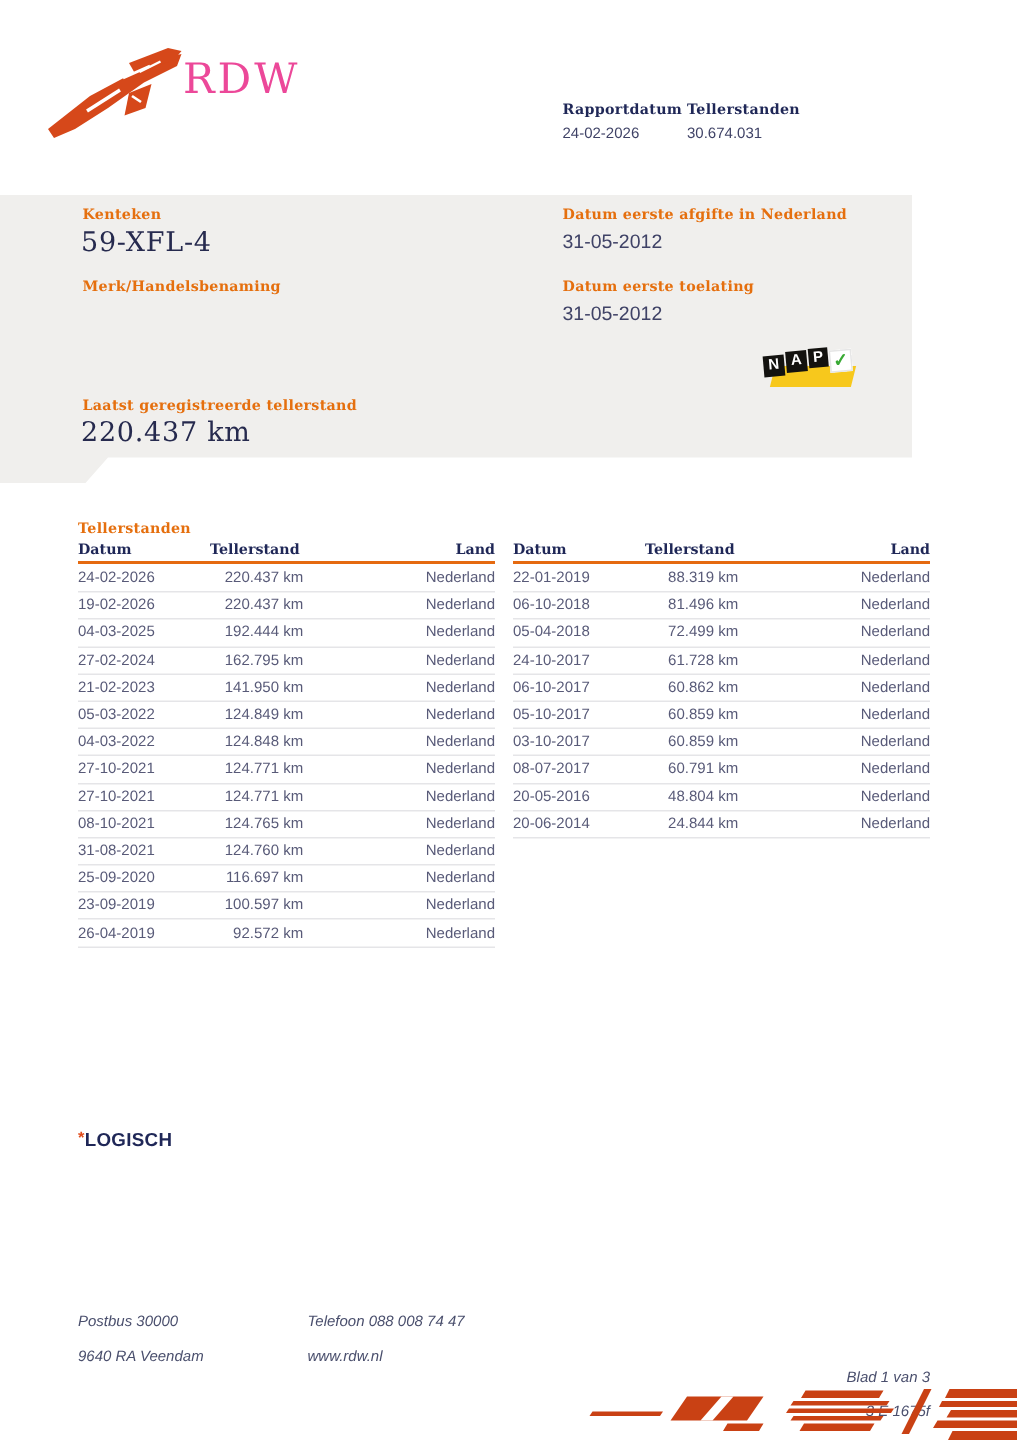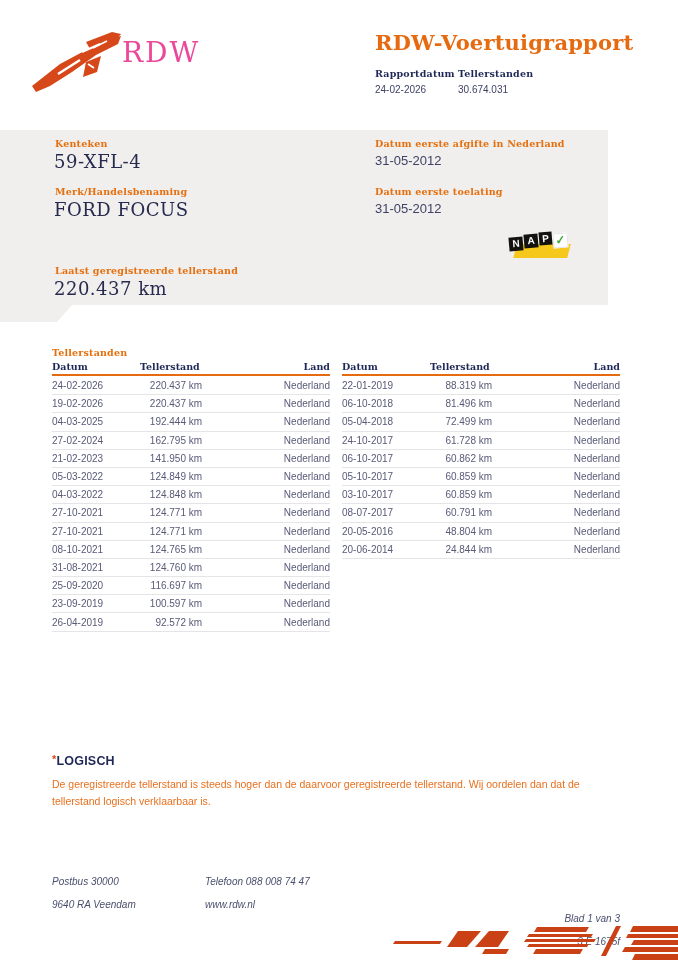--- a/index.html
+++ b/index.html
@@ -117,34 +117,32 @@
     <polygon fill="#d6481a" points="2,64 30,42 58,27 82,16 91,14 88,22 66,33 42,50 20,64 6,70"></polygon>
     <polygon fill="#d6481a" points="56,20 82,10 91,12 86,18 60,27"></polygon>
     <polygon fill="#d6481a" points="56,40 71,34 67,50 53,55"></polygon>
     <line x1="28" y1="52" x2="50" y2="38" stroke="#ffffff" stroke-width="2.4"></line>
     <line x1="52" y1="30" x2="70" y2="22" stroke="#ffffff" stroke-width="2"></line>
     <line x1="63" y1="26" x2="77" y2="19" stroke="#ffffff" stroke-width="1.6"></line>
     <line x1="58" y1="42" x2="64" y2="46" stroke="#ffffff" stroke-width="1.8"></line>
   </svg>
   <div class="wordmark">RDW</div>
 
-  <div class="doc-title">RDW-Voertuigrapport</div>
 
   <div class="abs hdr-label" style="left:375px; top:68px;">Rapportdatum</div>
   <div class="abs hdr-label" style="left:458px; top:68px;">Tellerstanden</div>
   <div class="abs hdr-value" style="left:375px; top:84px;">24-02-2026</div>
   <div class="abs hdr-value" style="left:458px; top:84px;">30.674.031</div>
 
   <div class="panel"></div>
 
   <div class="abs o-label" style="left:55px; top:138px;">Kenteken</div>
   <div class="abs big-value" style="left:54px; top:151px;">59-XFL-4</div>
 
   <div class="abs o-label" style="left:55px; top:186px;">Merk/Handelsbenaming</div>
-  <div class="abs big-value" style="left:54px; top:199px;">FORD FOCUS</div>
 
   <div class="abs o-label" style="left:375px; top:138px;">Datum eerste afgifte in Nederland</div>
   <div class="abs sm-value" style="left:375px; top:153px;">31-05-2012</div>
 
   <div class="abs o-label" style="left:375px; top:186px;">Datum eerste toelating</div>
   <div class="abs sm-value" style="left:375px; top:201px;">31-05-2012</div>
 
 
   <div class="nap">
     <div class="nap-yellow"></div>
@@ -293,21 +291,20 @@
         </div>
         <div class="trow">
           <span class="c-date">20-06-2014</span>
           <span class="c-val"><span class="num">24.844</span> km</span>
           <span class="c-land">Nederland</span>
         </div>
       </div>
   </div>
 
   <div class="note-title"><span class="star">*</span><span>LOGISCH</span></div>
-  <div class="note-body">De geregistreerde tellerstand is steeds hoger dan de daarvoor geregistreerde tellerstand. Wij oordelen dan dat de tellerstand logisch verklaarbaar is.</div>
 
   <div class="footer-cell" style="left:52px; top:876px;">Postbus 30000</div>
   <div class="footer-cell" style="left:52px; top:899px;">9640 RA Veendam</div>
   <div class="footer-cell" style="left:205px; top:876px;">Telefoon 088 008 74 47</div>
   <div class="footer-cell" style="left:205px; top:899px;">www.rdw.nl</div>
   <div class="footer-cell f-r" style="left:540px; top:876px;">Blad 1 van 3</div>
   <div class="footer-cell f-r" style="left:540px; top:899px;">3 E 1675f</div>
 
   <svg class="pattern-svg" width="293" height="36" viewBox="0 0 293 36">
     <g fill="#c94114">

